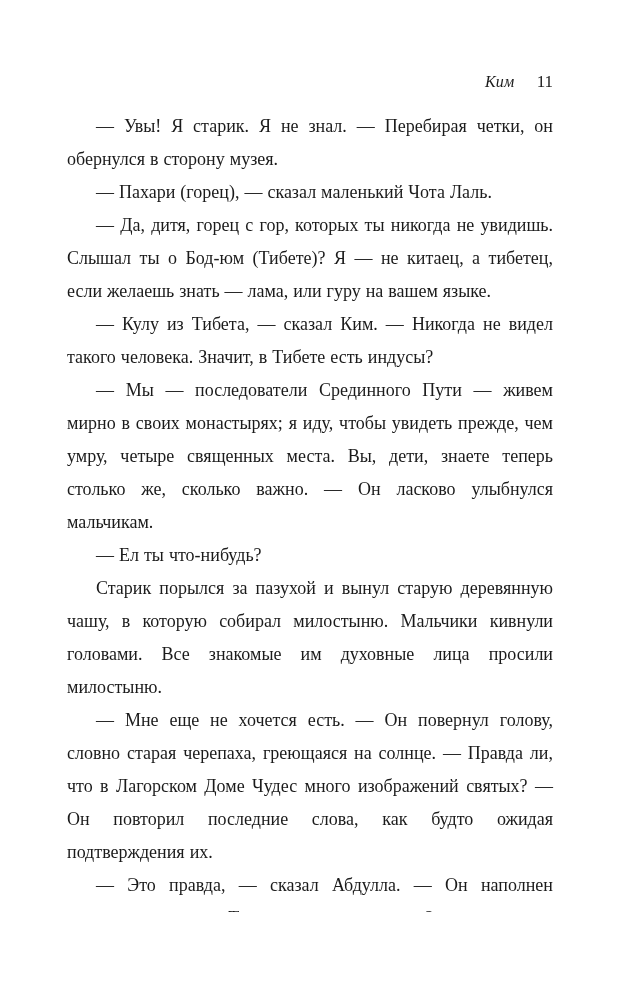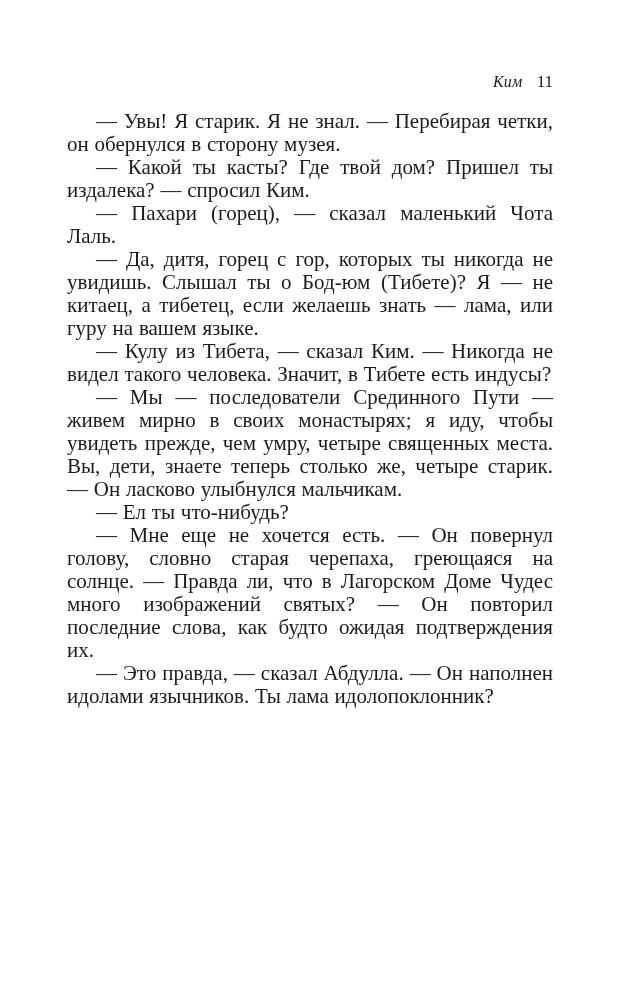--- a/index.html
+++ b/index.html
@@ -27,49 +27,49 @@
     margin: 0 0 18px 0;
     color: #1b1b1b;
   }
   .running-title {
     font-style: italic;
     letter-spacing: 0.3px;
   }
   .page-number {
     font-style: normal;
     font-size: 17px;
-    margin-left: 14px;
+    margin-left: 22px;
   }
   .text-block {
     width: 486px;
   }
   .text-block p {
     margin: 0;
     text-align: justify;
     text-indent: 29px;
-    font-size: 21px;
-    line-height: 23px;
+    font-size: 18px;
+    line-height: 33px;
     word-spacing: 0.5px;
   }
 </style>
 </head>
 <body>
 
 <div class="book-page">
 
   <div class="page-header">
     <span class="running-title">Ким</span>
     <span class="page-number">11</span>
   </div>
 
   <div class="text-block">
     <p>— Увы! Я старик. Я не знал. — Перебирая четки, он обернулся в сторону музея.</p>
-    <p>— Какой ты касты? Где твой дом? Пришел ты издалека? — спросил Ким.</p>
     <p>— Пахари (горец), — сказал маленький Чота Лаль.</p>
     <p>— Да, дитя, горец с гор, которых ты никогда не увидишь. Слышал ты о Бод-юм (Тибете)? Я — не китаец, а тибетец, если желаешь знать — лама, или гуру на вашем языке.</p>
     <p>— Кулу из Тибета, — сказал Ким. — Никогда не видел такого человека. Значит, в Тибете есть индусы?</p>
-    <p>— Мы — последователи Срединного Пути — живем мирно в своих монастырях; я иду, чтобы увидеть прежде, чем умру, четыре священных места. Вы, дети, знаете теперь столько же, четыре старик. — Он ласково улыбнулся мальчикам.</p>
+    <p>— Мы — последователи Срединного Пути — живем мирно в своих монастырях; я иду, чтобы увидеть прежде, чем умру, четыре священных места. Вы, дети, знаете теперь столько же, сколько важно. — Он ласково улыбнулся мальчикам.</p>
     <p>— Ел ты что-нибудь?</p>
+    <p>Старик порылся за пазухой и вынул старую деревянную чашу, в которую собирал милостыню. Мальчики кивнули головами. Все знакомые им духовные лица просили милостыню.</p>
     <p>— Мне еще не хочется есть. — Он повернул голову, словно старая черепаха, греющаяся на солнце. — Правда ли, что в Лагорском Доме Чудес много изображений святых? — Он повторил последние слова, как будто ожидая подтверждения их.</p>
     <p>— Это правда, — сказал Абдулла. — Он наполнен идолами язычников. Ты лама идолопоклонник?</p>
   </div>
 
 </div>
 
 </body></html>

